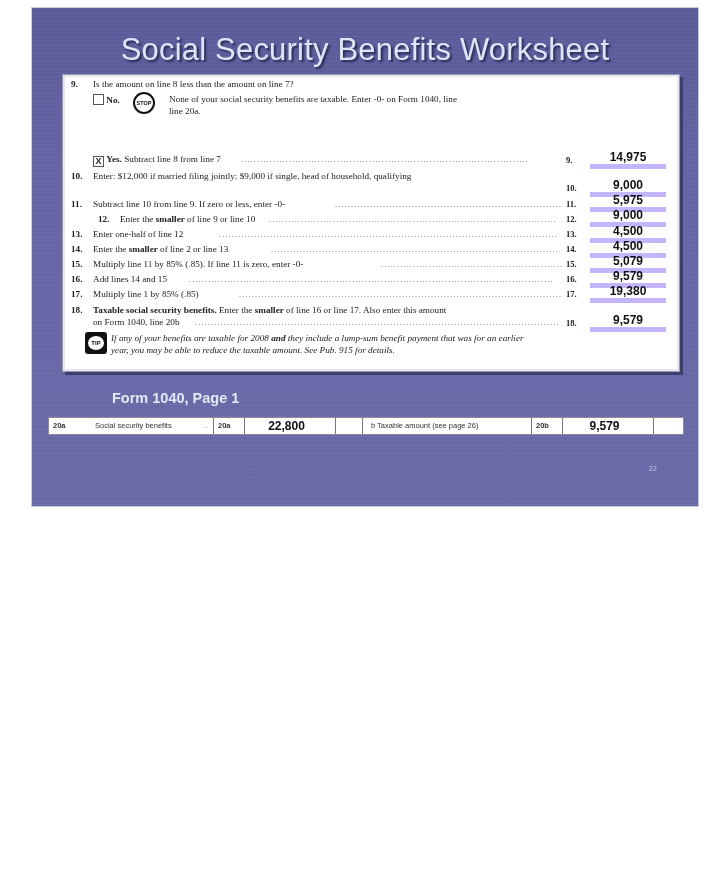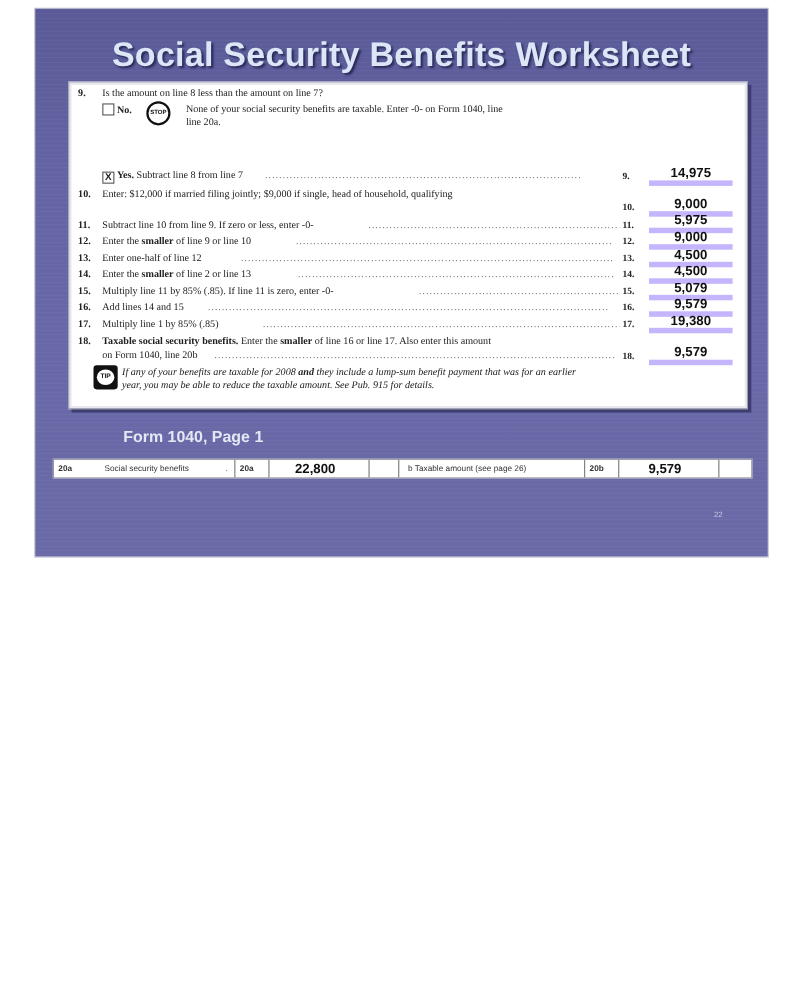--- a/index.html
+++ b/index.html
@@ -11,21 +11,21 @@
       box-shadow: 0 0 0 1px #c8c8d8;
       overflow: hidden;
     }
     .slide::before {
       content: ""; position: absolute; inset: 0;
       background: repeating-linear-gradient(180deg, rgba(255,255,255,0.03) 0px, rgba(255,255,255,0.03) 1px, transparent 1px, transparent 4px);
       pointer-events: none;
     }
     .slide-title {
       position: absolute; left: 0; right: 0; top: 24px; text-align: center;
-      font-family: "Liberation Sans", sans-serif; font-weight: bold; font-size: 31px;
+      font-family: "Liberation Sans", sans-serif; font-weight: normal; font-size: 31px;
       color: #dde6f6; letter-spacing: 0.2px;
       text-shadow: 2px 2px 2px #2a2a58;
     }
 
     .worksheet {
       position: absolute; left: 30px; top: 66px; width: 616px; height: 296px;
       background: #ffffff; border: 1px solid #9a9ab0;
       box-shadow: 3px 3px 0 #3d3d70, inset 0 0 0 2px #e6e6ee;
       font-family: "Liberation Serif", serif; font-size: 9.2px; color: #222;
     }
@@ -114,21 +114,21 @@
     <span class="ref" style="top:108px;">10.</span>
     <span class="amt" style="top:104px;">9,000</span>
 
     <div class="ws-line" style="top:124px;">
       <span class="ln-num">11.</span><span>Subtract line 10 from line 9. If zero or less, enter -0-</span>
     </div>
     <div class="dots" style="left:272px; top:125px; width:228px;">..........................................................................................</div>
     <span class="ref" style="top:124px;">11.</span>
     <span class="amt" style="top:119px;">5,975</span>
 
-    <div class="ws-line" style="top:139px;">
+    <div class="ws-line" style="top:139px;margin-left:27px;">
       <span class="ln-num">12.</span><span>Enter the </span><b>smaller</b><span> of line 9 or line 10</span>
     </div>
     <div class="dots" style="left:206px; top:140px; width:294px;">..........................................................................................</div>
     <span class="ref" style="top:139px;">12.</span>
     <span class="amt" style="top:134px;">9,000</span>
 
     <div class="ws-line" style="top:154px;">
       <span class="ln-num">13.</span><span>Enter one-half of line 12</span>
     </div>
     <div class="dots" style="left:156px; top:155px; width:344px;">..........................................................................................................</div>

